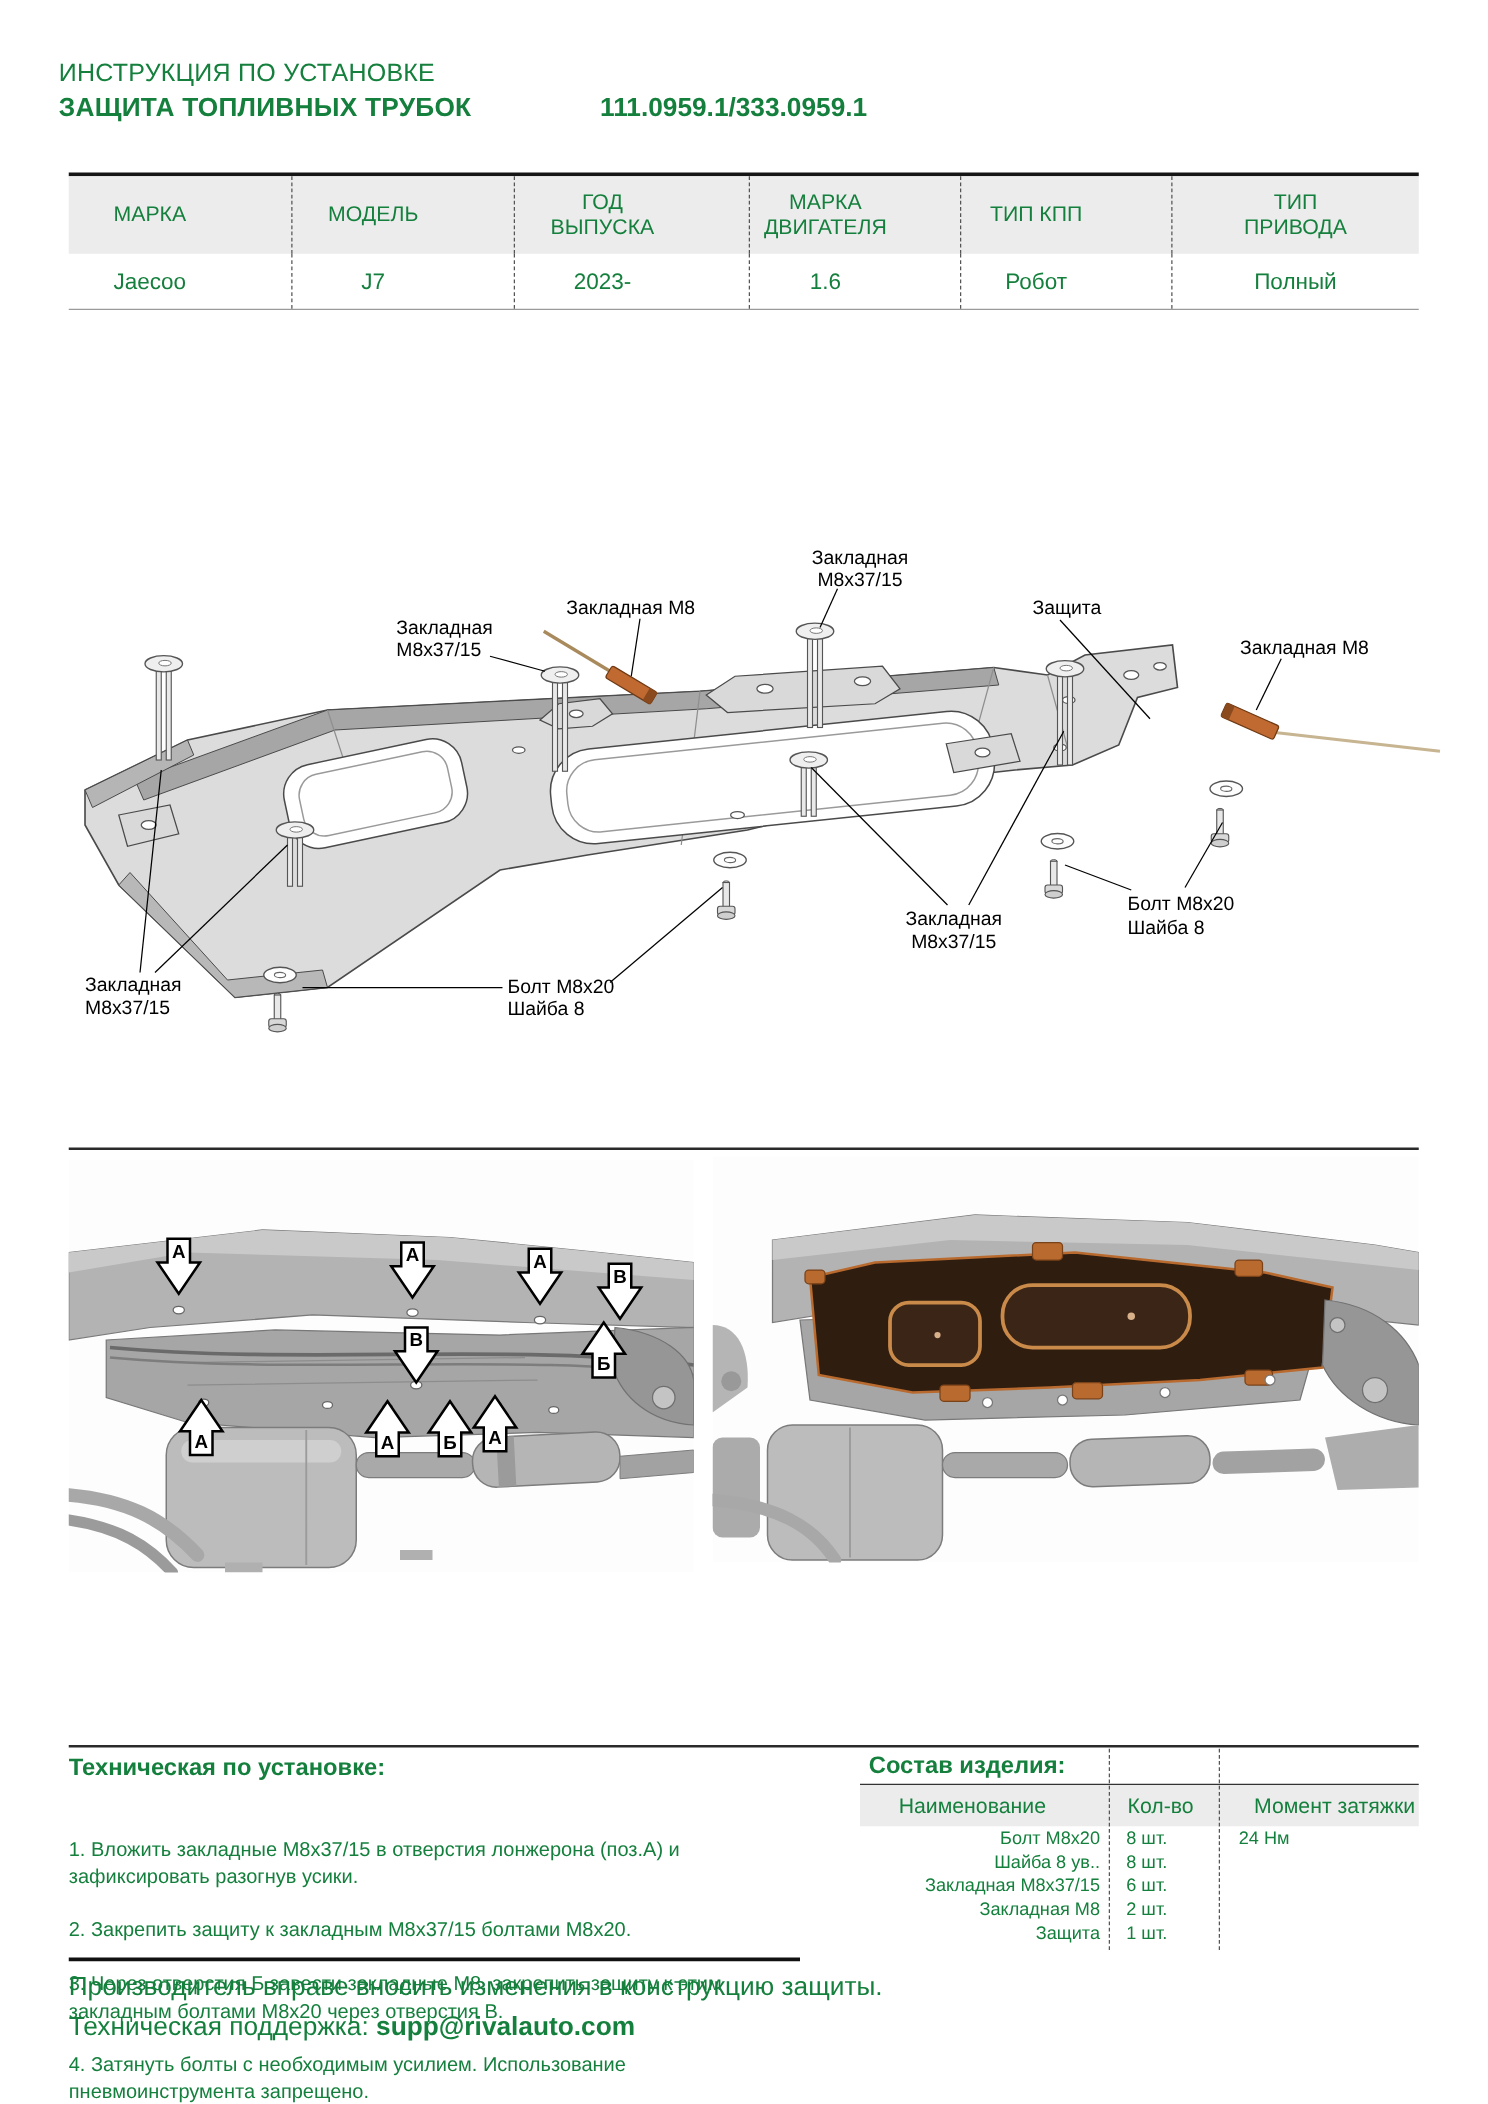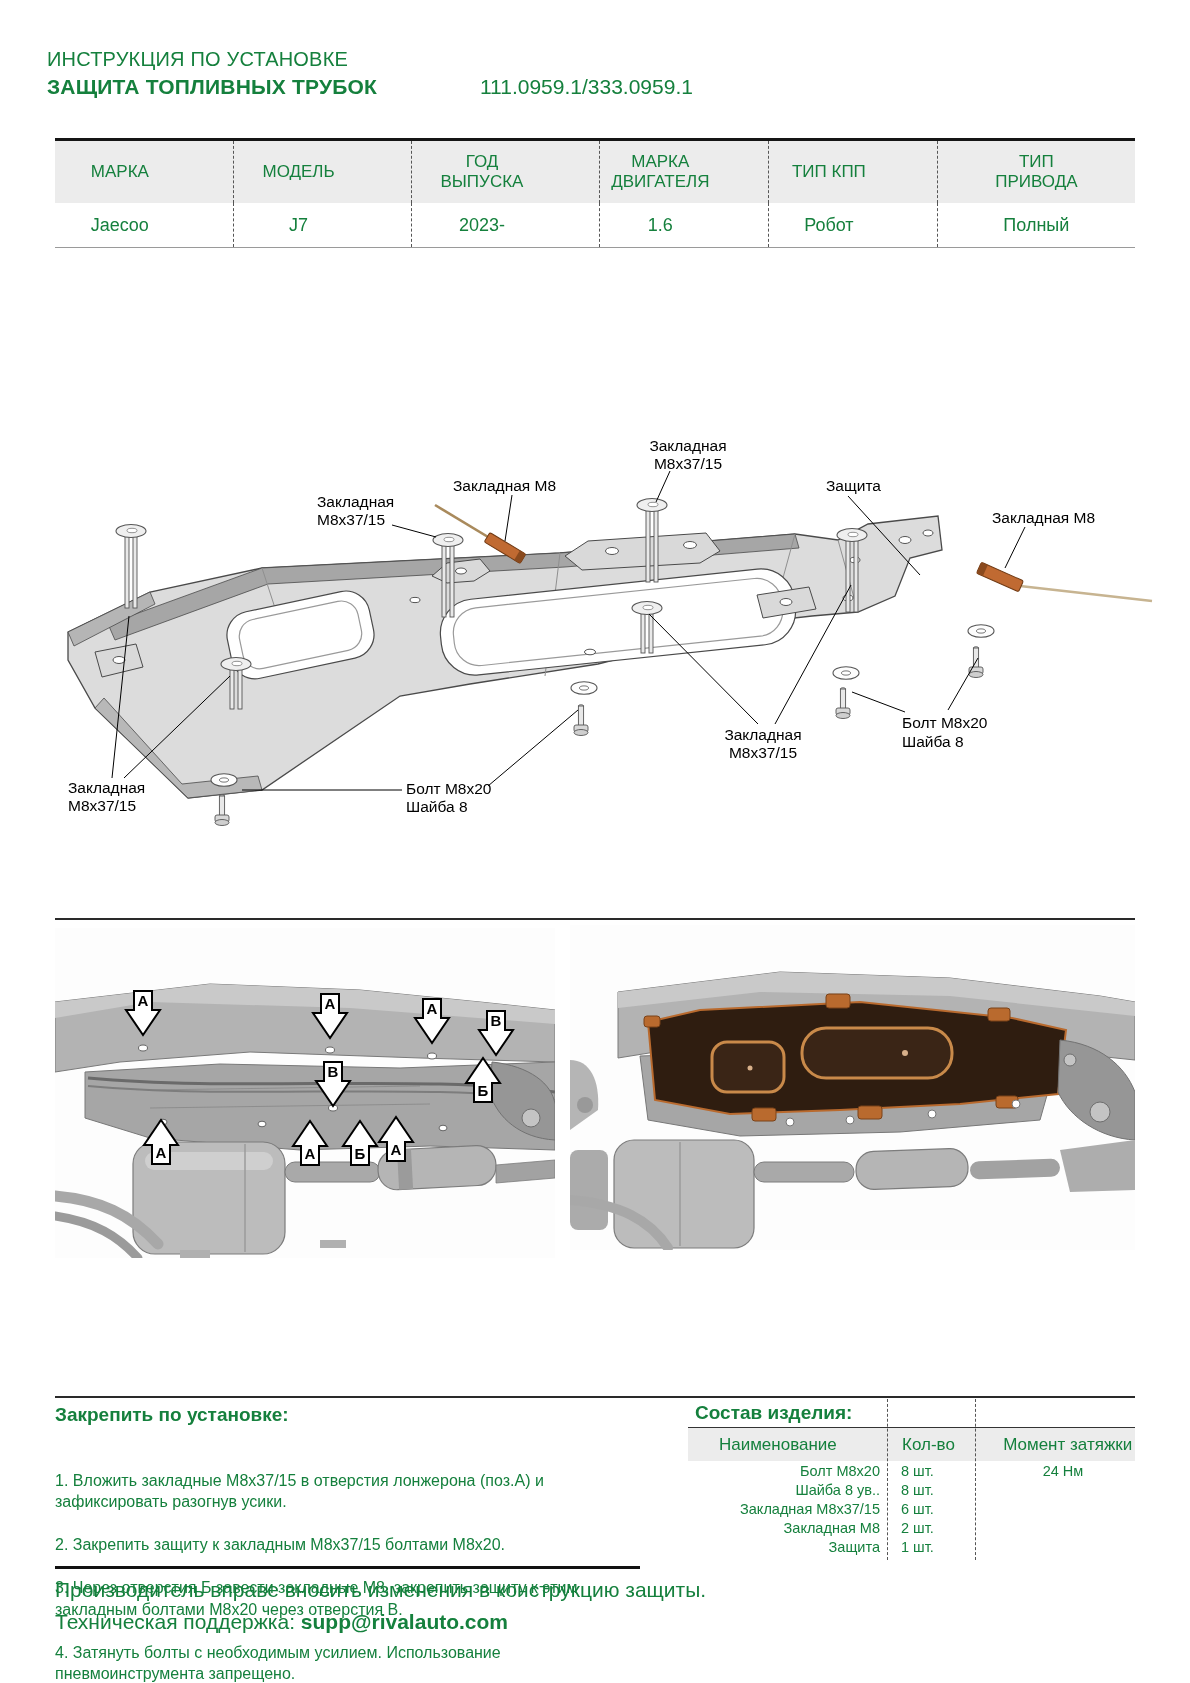--- a/index.html
+++ b/index.html
@@ -3,21 +3,21 @@
 <meta charset="utf-8">
 <style>
   html,body{margin:0;padding:0;background:#fff;}
   #page{position:relative;width:1190px;height:1683px;background:#fff;overflow:hidden;
         font-family:"Liberation Sans",sans-serif;color:#15803d;padding-left:28px;}
   .abs{position:absolute;}
 
   
   #title1{left:47px;top:48px;font-size:20px;letter-spacing:.2px;}
   #title2{left:47px;top:75px;font-size:21px;font-weight:bold;letter-spacing:.2px;}
-  #partnums{left:480px;top:75px;font-size:21px;font-weight:normal;}
+  #partnums{left:480px;top:75px;font-size:21px;font-weight:bold;}
 
   
   #vtable{left:55px;top:138px;width:1080px;border-top:3px solid #151515;border-bottom:1px solid #9a9a9a;}
   .vrow{display:flex;width:100%;gap:48px;}
   .vrow.head{background:#ececec;}
   .vcell{display:flex;align-items:center;justify-content:center;text-align:center;
          box-sizing:border-box;white-space:pre-line;}
   .vrow.head .vcell{height:62px;font-size:17px;line-height:1.18;}
   .vrow.data .vcell{height:44px;font-size:18px;}
   .vcell + .vcell{border-left:1px dashed #555;}
@@ -34,21 +34,21 @@
   #steps p{margin:0;}
   #rule-bottom-left{left:55px;top:1566px;width:585px;height:3px;background:#111;}
 
   #parts{left:688px;top:1399px;width:447px;}
   #parts-title{height:29px;border-bottom:1.5px solid #333;font-size:19px;font-weight:bold;
                display:flex;align-items:center;padding-left:7px;box-sizing:border-box;}
   #parts-header{display:flex;background:#ececec;height:33px;font-size:17px;gap:21px;}
   #parts-header .pc{display:flex;align-items:center;}
   .pcol1{width:199px;box-sizing:border-box;}
   .pcol2{width:88px;box-sizing:border-box;}
-  .pcol3{width:160px;box-sizing:border-box;text-align:center;}
+  .pcol3{width:160px;box-sizing:border-box;}
   #parts-header .pcol1{justify-content:center;}
   #parts-header .pcol2{justify-content:center;}
   #parts-header .pcol3{padding-left:14px;}
   .prow{display:flex;height:19px;font-size:14.5px;align-items:center;}
   .prow .pcol1{text-align:right;padding-right:7px;}
   .prow .pcol2{padding-left:14px;}
   .prow .pcol3{padding-left:16px;}
   .pdash{position:absolute;top:1399px;height:161px;border-left:1.5px dashed #555;}
 
   #footer1{left:55px;top:1578px;font-size:21px;}
@@ -358,21 +358,21 @@
         <rect x="856" y="1150" width="112" height="38" rx="18" fill="#b5b5b5" stroke="#7c7c7c" stroke-width="1.2"></rect>
       </g>
       <rect x="970" y="1160" width="90" height="18" rx="9" fill="#a2a2a2" transform="rotate(-2 1015 1169)"></rect>
       <path d="M1060,1150 L1135,1140 L1135,1190 L1070,1192 Z" fill="#adadad"></path>
       <path d="M570,1200 C620,1204 650,1220 668,1248" fill="none" stroke="#a8a8a8" stroke-width="10" stroke-linecap="round"></path>
     </g>
   </svg>
 
   <div class="abs rule" style="left:55px;top:1396px;width:1080px;height:2px"></div>
 
-  <div class="abs" id="inst-head">Закрепить по установке:</div>
+  <div class="abs" id="inst-head">Техническая по установке:</div>
   <div class="abs" id="steps">
     <p>1. Вложить закладные М8х37/15 в отверстия лонжерона (поз.А) и
 зафиксировать разогнув усики.</p>
     <p>2. Закрепить защиту к закладным М8х37/15 болтами М8х20.</p>
     <p>3. Через отверстия Б завести закладные М8, закрепить защиту к этим
 закладным болтами М8х20 через отверстия В.</p>
     <p>4. Затянуть болты с необходимым усилием. Использование
 пневмоинструмента запрещено.</p>
   </div>
   <div class="abs" id="rule-bottom-left"></div>

